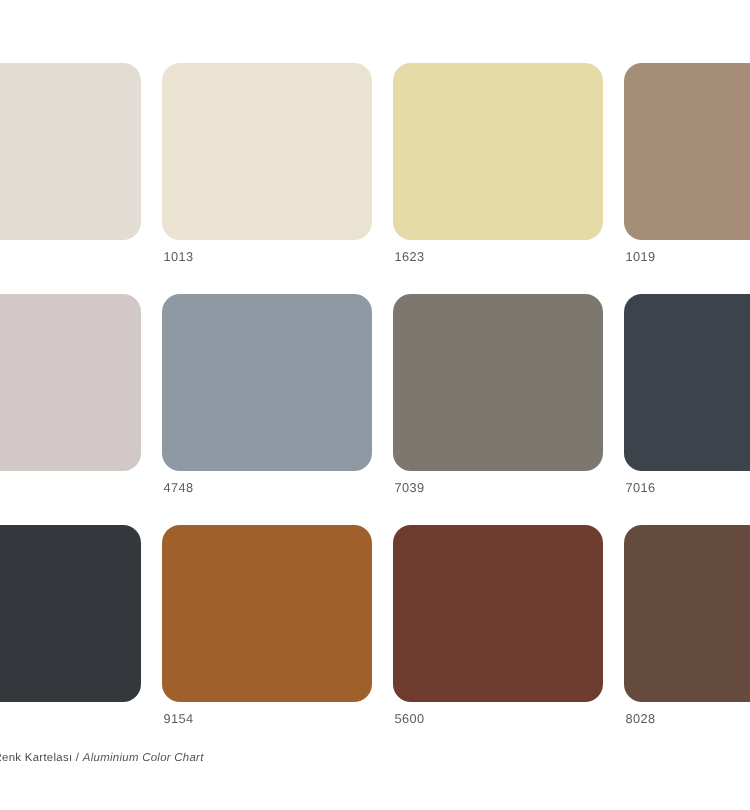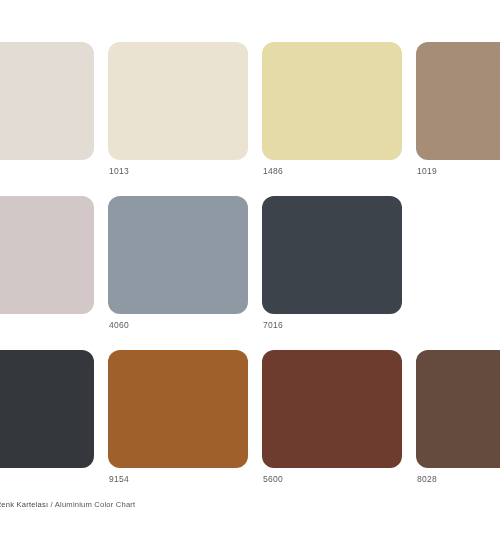--- a/index.html
+++ b/index.html
@@ -53,56 +53,60 @@
   .footer {
     position: absolute;
     left: -46px;
     top: 500px;
     width: 560px;
     font-size: 7.6px;
     color: #4a4a4a;
     letter-spacing: 0.2px;
   }
   .footer .ftr-main { font-weight: normal; }
-  .footer .ftr-sub { color: #555; }
+  .footer .ftr-sub { font-style: italic; color: #555; }
 </style>
 </head>
 <body>
 
 <div class="sheet">
 
   <div class="grid">
 
     <div class="row">
       <div class="cell">
         <div class="swatch" style="background: rgb(226, 220, 213);"></div>
         <div class="code">1010</div>
       </div>
       <div class="cell">
         <div class="swatch" style="background: rgb(234, 227, 210);"></div>
         <div class="code">1013</div>
       </div>
       <div class="cell">
         <div class="swatch" style="background: rgb(229, 219, 166);"></div>
-        <div class="code">1486</div>
+        <div class="code">1623</div>
       </div>
       <div class="cell">
         <div class="swatch" style="background: rgb(165, 141, 120);"></div>
         <div class="code">1019</div>
       </div>
     </div>
 
     <div class="row">
       <div class="cell">
         <div class="swatch" style="background: rgb(211, 200, 200);"></div>
         <div class="code">7044</div>
       </div>
       <div class="cell">
         <div class="swatch" style="background: rgb(142, 153, 164);"></div>
-        <div class="code">4060</div>
+        <div class="code">4748</div>
+      </div>
+      <div class="cell">
+        <div class="swatch" style="background: rgb(124, 120, 112);"></div>
+        <div class="code">7039</div>
       </div>
       <div class="cell">
         <div class="swatch" style="background: rgb(61, 67, 74);"></div>
         <div class="code">7016</div>
       </div>
     </div>
 
     <div class="row">
       <div class="cell">
         <div class="swatch" style="background: rgb(52, 55, 59);"></div>

